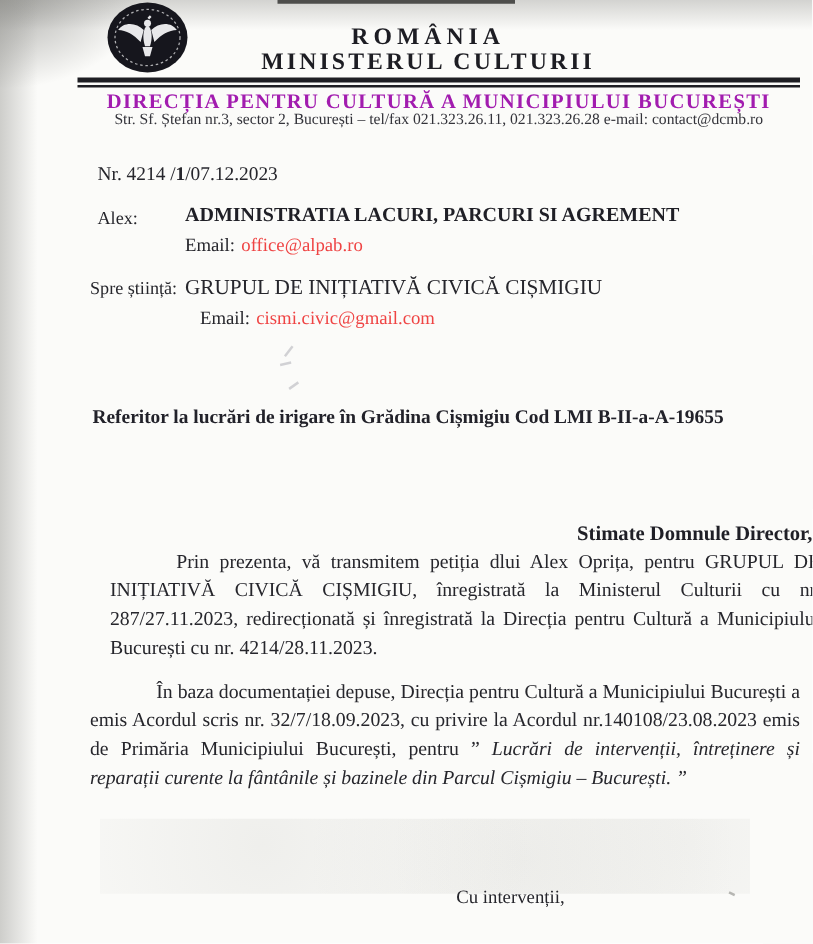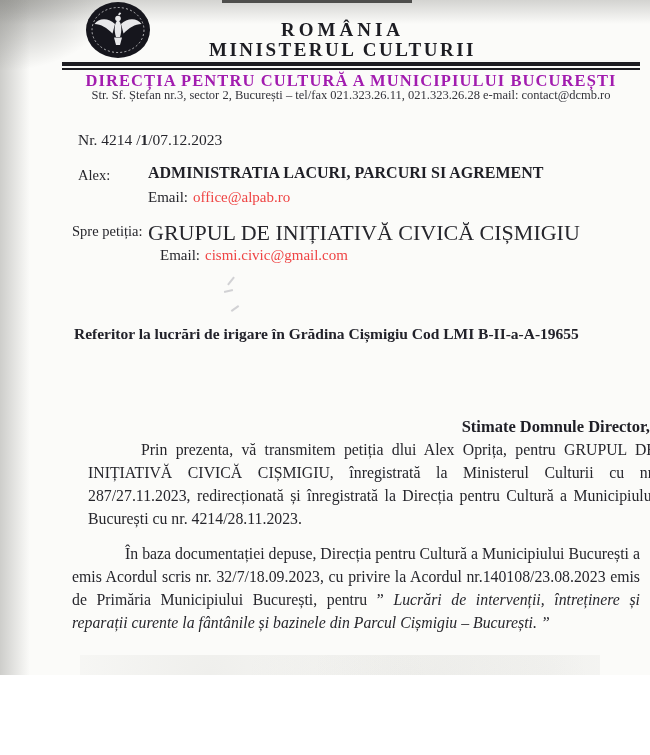--- a/index.html
+++ b/index.html
@@ -1,17 +1,17 @@
 <!DOCTYPE html>
 <html><head>
 <meta charset="utf-8">
 <style>
   html,body { margin:0; padding:0; background:#ffffff; }
   #page {
-    position:relative; width:650px; height:675px; overflow:hidden;
+    position:relative; width:650px; height:755px; overflow:hidden;
     background:#fbfbf9;
     font-family:"Liberation Serif", serif;
     color:#26262c;
   }
   
   .top-shade { position:absolute; left:0; top:0; width:650px; height:24px;
     background:linear-gradient(#c6c6c3, rgba(255,255,255,0)); opacity:.75; }
   .corner-shade { position:absolute; left:0; top:0; width:110px; height:70px;
     background:radial-gradient(ellipse at 0 0, rgba(110,110,106,.55), rgba(255,255,255,0) 72%); }
   .left-shade { position:absolute; left:0; top:0; width:30px; height:755px;
@@ -43,21 +43,21 @@
   .hq-address { position:absolute; left:56px; top:88px; width:590px; text-align:center;
     font-size:12.5px; color:#33333a; white-space:nowrap; }
 
   
   .ref-line { position:absolute; left:78px; top:131px; font-size:15.5px; }
   .ref-line b { font-weight:bold; }
   .catre-label { position:absolute; left:78px;  top:167px; font-size:14.5px; }
   .catre-name  { position:absolute; left:148px; top:164px; font-size:16px; font-weight:bold; color:#1f1f26; white-space:nowrap; }
   .catre-email { position:absolute; left:148px; top:189px; font-size:15px; }
   .cc-label    { position:absolute; left:72px;  top:223px; font-size:14.5px; }
-  .cc-name     { position:absolute; left:148px; top:220px; font-size:22px; white-space:nowrap; }
+  .cc-name     { position:absolute; left:148px; top:220px; font-size:17px; white-space:nowrap; }
   .cc-email    { position:absolute; left:160px; top:247px; font-size:15px; }
   .email-label { margin-right:5px; }
   .email-value { font-weight:normal; color:#ef4444; }
 
   
   .subject { position:absolute; left:74px; top:325px; width:550px;
     font-size:15.5px; font-weight:bold; color:#22222a; white-space:nowrap; }
   .salutation { position:absolute; left:20px; top:417px; width:630px; text-align:right;
     font-size:16.5px; font-weight:bold; color:#1f1f26; }
   .body-par { position:absolute; left:72px; width:568px; margin:0;
@@ -105,21 +105,21 @@
   <div class="double-rule"></div>
   <div class="directorate">DIRECȚIA PENTRU CULTURĂ A MUNICIPIULUI BUCUREȘTI</div>
   <div class="hq-address">Str. Sf. Ștefan  nr.3, sector 2, București – tel/fax  021.323.26.11, 021.323.26.28   e-mail: contact@dcmb.ro</div>
 
   <div class="ref-line"><span>Nr. 4214 /</span><b>1</b><span>/07.12.2023</span></div>
 
   <div class="catre-label">Alex:</div>
   <div class="catre-name">ADMINISTRATIA LACURI, PARCURI SI AGREMENT</div>
   <div class="catre-email"><span class="email-label">Email:</span><span class="email-value">office@alpab.ro</span></div>
 
-  <div class="cc-label">Spre petiția:</div>
+  <div class="cc-label">Spre știință:</div>
   <div class="cc-name">GRUPUL DE INIȚIATIVĂ CIVICĂ CIȘMIGIU</div>
   <div class="cc-email"><span class="email-label">Email:</span><span class="email-value">cismi.civic@gmail.com</span></div>
 
   <div class="subject">Referitor la lucrări de irigare în Grădina Cișmigiu Cod LMI B-II-a-A-19655</div>
 
   <div class="salutation">Stimate Domnule Director,</div>
 
   <p class="body-par p1">Prin prezenta, vă transmitem petiția dlui Alex Oprița, pentru GRUPUL DE INIȚIATIVĂ CIVICĂ CIȘMIGIU, înregistrată la Ministerul Culturii cu nr. 287/27.11.2023, redirecționată și înregistrată la Direcția pentru Cultură a Municipiului București cu nr. 4214/28.11.2023.</p>
   <p class="body-par p2"><span>În baza documentației depuse,  Direcția pentru Cultură a Municipiului București a emis Acordul scris nr. 32/7/18.09.2023, cu privire la Acordul nr.140108/23.08.2023 emis de Primăria Municipiului București, pentru ” </span><em>Lucrări de intervenții, întreținere și reparații curente la fântânile și bazinele din Parcul Cișmigiu – București. ”</em></p>
 

